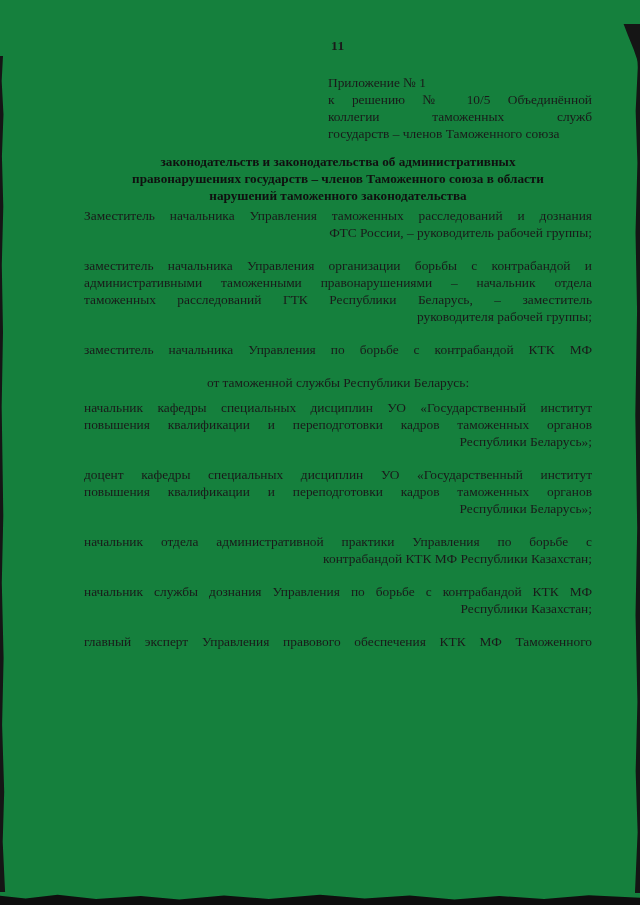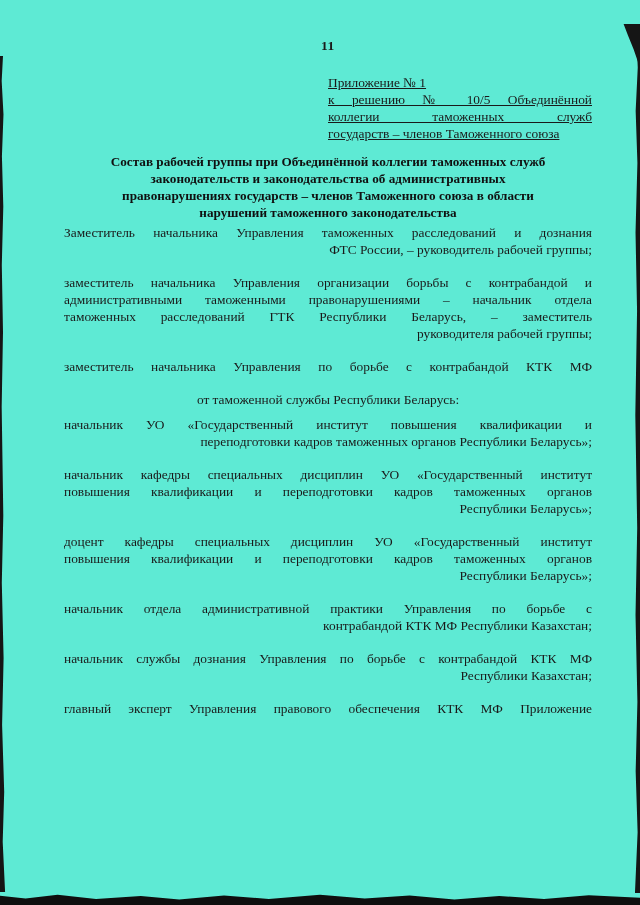--- a/index.html
+++ b/index.html
@@ -11,38 +11,38 @@
     width: 640px;
     height: 905px;
     position: relative;
     overflow: hidden;
     font-family: "Liberation Serif", "DejaVu Serif", serif;
     color: #1a1a1a;
   }
   .page {
     position: absolute;
     inset: 0;
-    padding: 38px 48px 0 64px;
+    padding: 38px 48px 0 84px;
     box-sizing: border-box;
-    background: #5eead4;
+    background: #15803d;
   }
   .page-number {
     text-align: center;
     font-size: 13.5px;
     font-weight: bold;
     line-height: 16px;
     letter-spacing: 0.5px;
   }
   .appendix {
     width: 264px;
     margin: 20px 0 0 auto;
     font-size: 13.4px;
     line-height: 17px;
   }
-  .appendix-line { text-align: left; text-decoration: underline; }
+  .appendix-line { text-align: left; }
   .appendix-line.stretch {
     text-align: justify;
     text-align-last: justify;
   }
   .doc-title {
     margin-top: 11px;
     font-size: 13.2px;
     font-weight: bold;
     line-height: 17px;
     text-align: center;
@@ -99,21 +99,20 @@
   <div class="page-number">11</div>
 
   <div class="appendix">
     <div class="appendix-line">Приложение № 1</div>
     <div class="appendix-line stretch">к решению № 10/5 Объединённой</div>
     <div class="appendix-line stretch">коллегии таможенных служб</div>
     <div class="appendix-line">государств – членов Таможенного союза</div>
   </div>
 
   <div class="doc-title">
-    <div>Состав рабочей группы при Объединённой коллегии таможенных служб</div>
     <div>законодательств и законодательства об административных</div>
     <div>правонарушениях государств – членов Таможенного союза в области</div>
     <div>нарушений таможенного законодательства</div>
   </div>
 
   <div class="content">
 
     <div class="paragraph">
       <div class="jline">Заместитель начальника Управления таможенных расследований и дознания</div>
       <div class="lline">ФТС России, – руководитель рабочей группы;</div>
@@ -125,24 +124,20 @@
       <div class="jline">таможенных расследований ГТК Республики Беларусь, – заместитель</div>
       <div class="lline">руководителя рабочей группы;</div>
     </div>
 
     <div class="paragraph">
       <div class="jline">заместитель начальника Управления по борьбе с контрабандой КТК МФ</div>
     </div>
 
     <div class="section-header">от таможенной службы Республики Беларусь:</div>
 
-    <div class="paragraph">
-      <div class="jline">начальник УО «Государственный институт повышения квалификации и</div>
-      <div class="lline">переподготовки кадров таможенных органов Республики Беларусь»;</div>
-    </div>
 
     <div class="paragraph">
       <div class="jline">начальник кафедры специальных дисциплин УО «Государственный институт</div>
       <div class="jline">повышения квалификации и переподготовки кадров таможенных органов</div>
       <div class="lline">Республики Беларусь»;</div>
     </div>
 
     <div class="paragraph">
       <div class="jline">доцент кафедры специальных дисциплин УО «Государственный институт</div>
       <div class="jline">повышения квалификации и переподготовки кадров таможенных органов</div>
@@ -154,21 +149,21 @@
       <div class="jline">начальник отдела административной практики Управления по борьбе с</div>
       <div class="lline">контрабандой КТК МФ Республики Казахстан;</div>
     </div>
 
     <div class="paragraph">
       <div class="jline">начальник службы дознания Управления по борьбе с контрабандой КТК МФ</div>
       <div class="lline">Республики Казахстан;</div>
     </div>
 
     <div class="paragraph">
-      <div class="jline">главный эксперт Управления правового обеспечения КТК МФ Приложение</div>
+      <div class="jline">главный эксперт Управления правового обеспечения КТК МФ Таможенного</div>
     </div>
 
   </div>
 </div>
 
 <div class="scan-artifact scan-left"></div>
 <div class="scan-artifact scan-right"></div>
 <div class="scan-artifact scan-corner-tr"></div>
 <div class="scan-artifact scan-bottom"></div>
 

